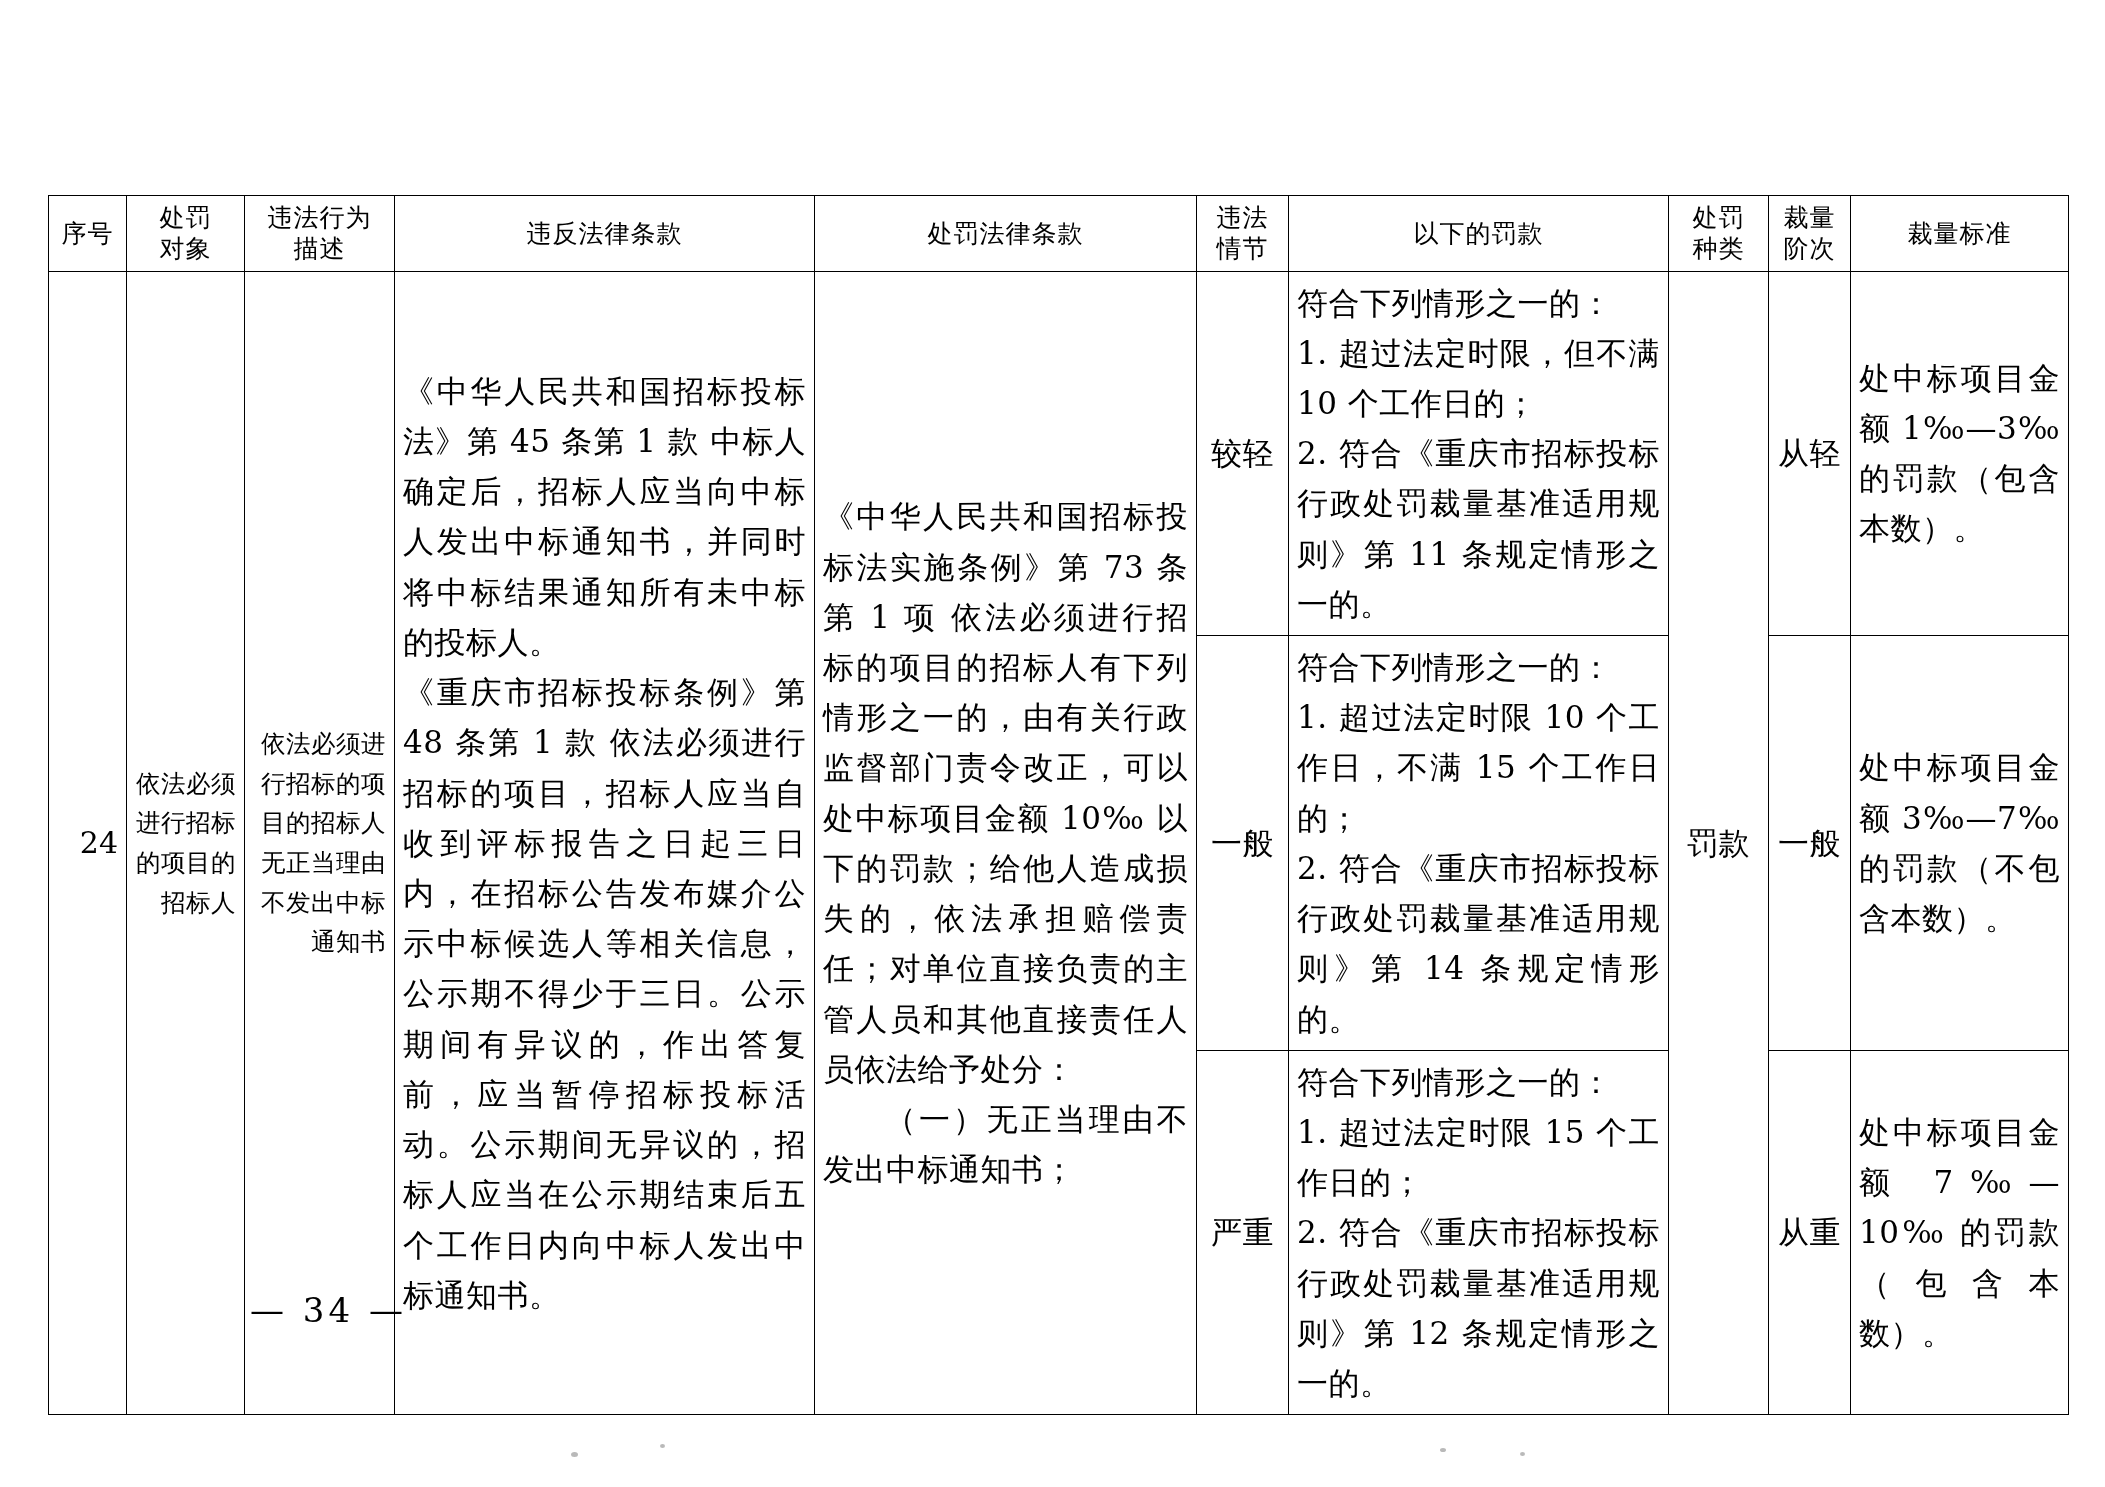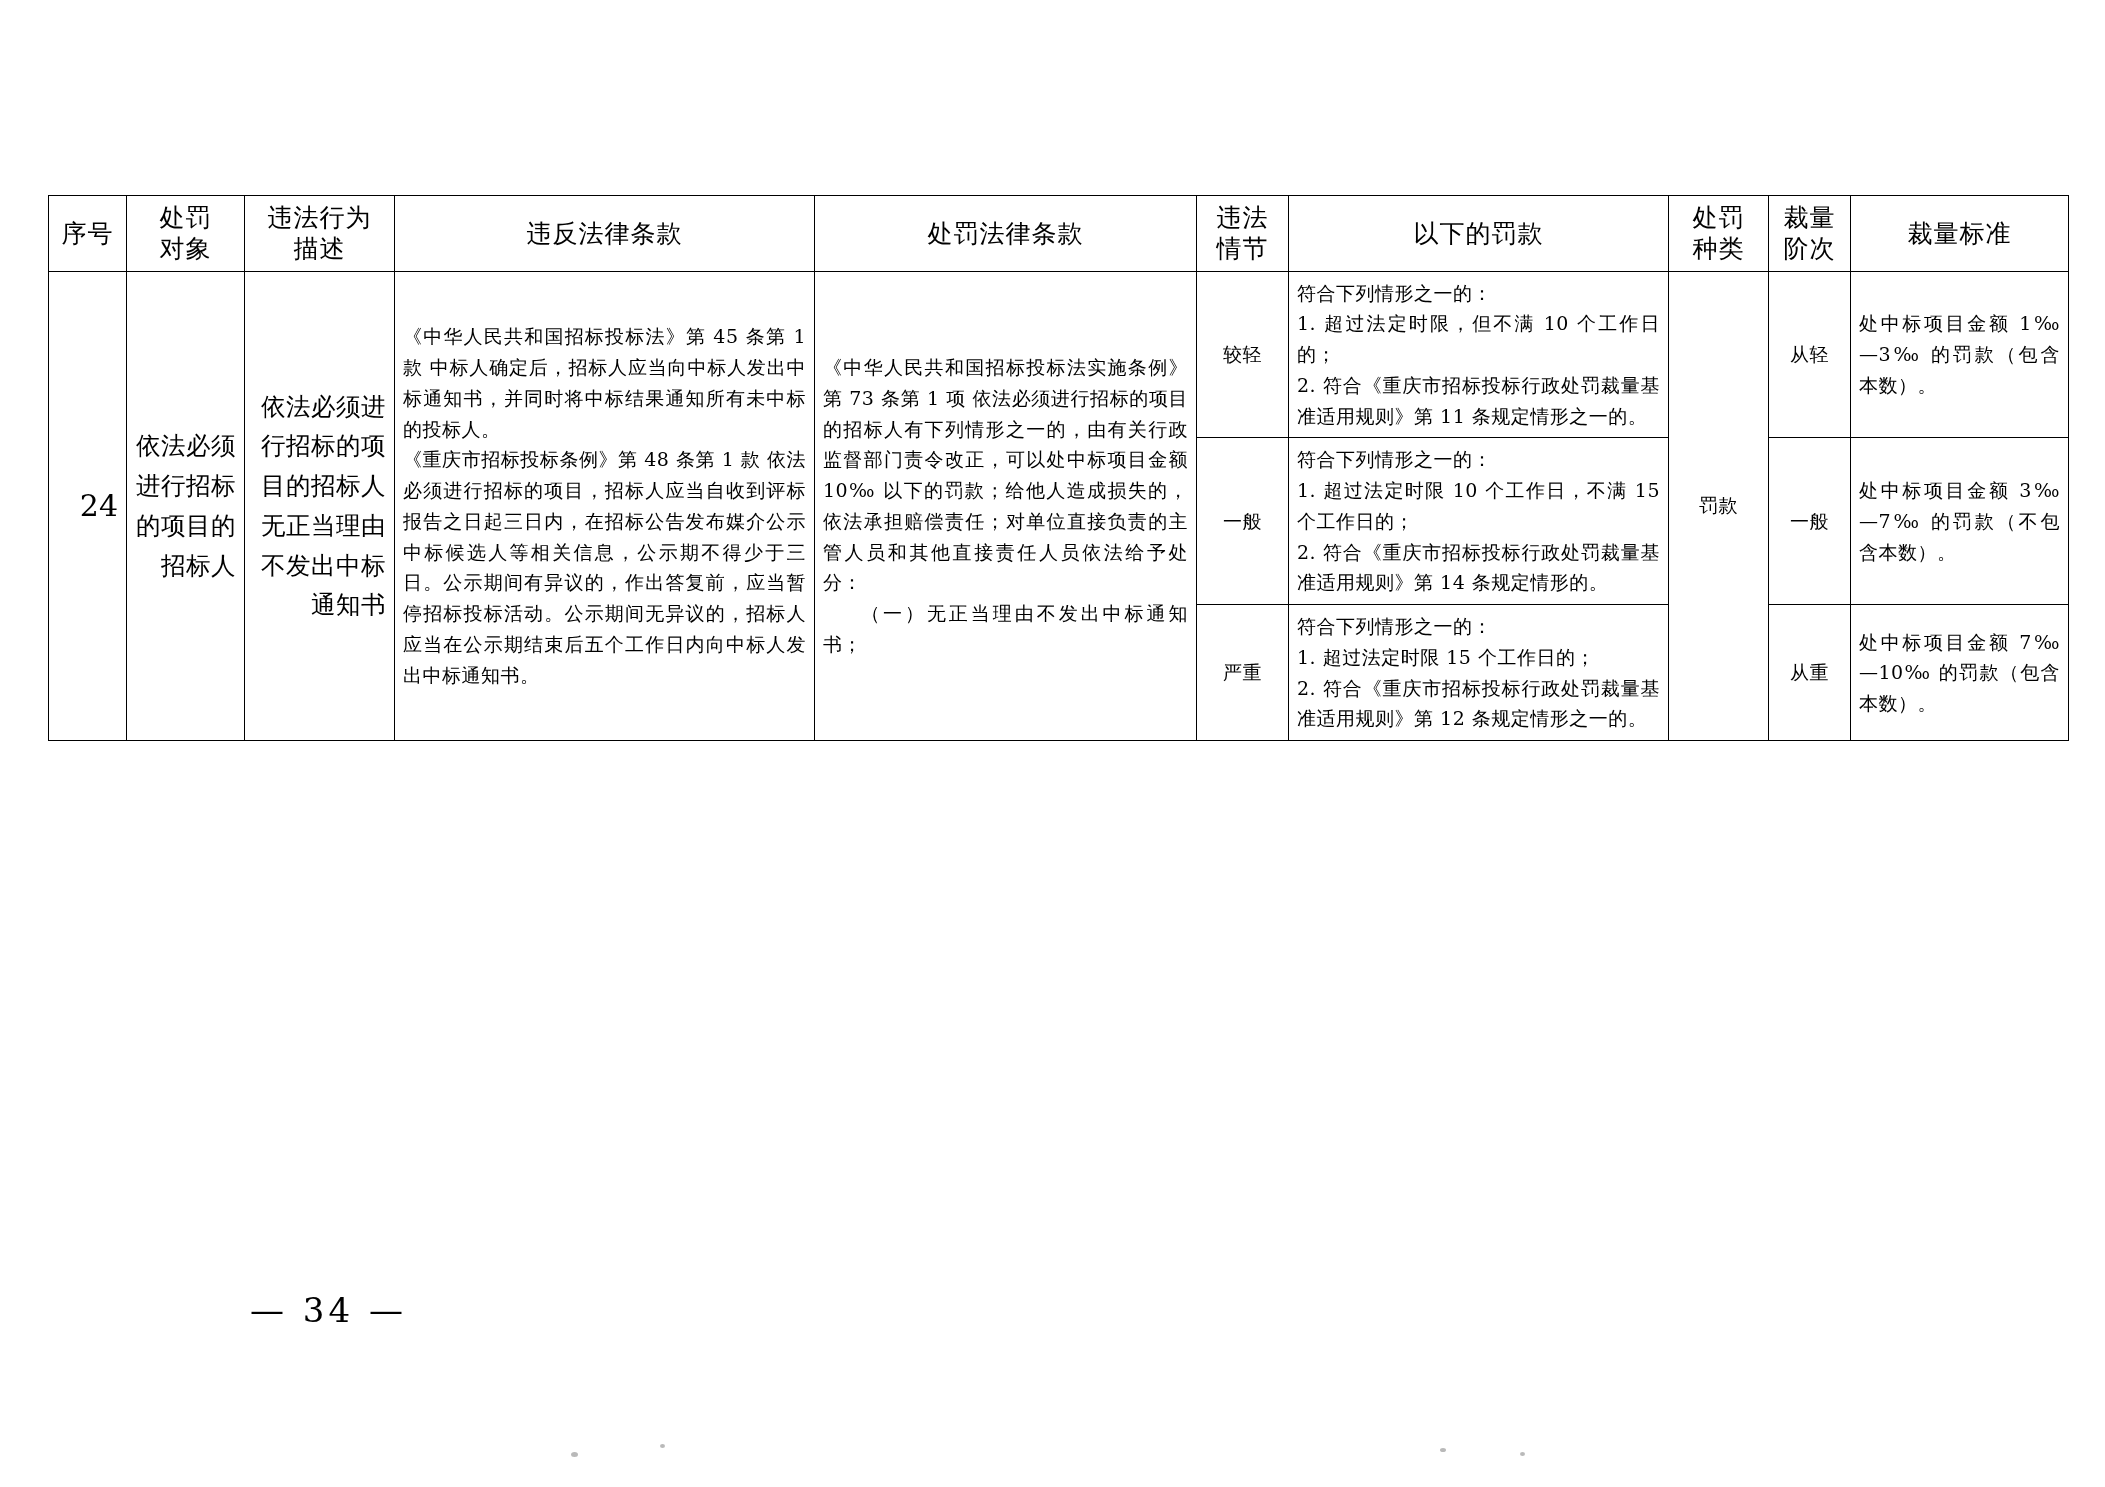--- a/index.html
+++ b/index.html
@@ -44,21 +44,21 @@
     letter-spacing: 1px;
   }
   .cell-center {
     text-align: center;
   }
   .cell-just {
     text-align: justify;
     text-justify: inter-ideograph;
   }
   .body-text {
-    font-size: 19px;
+    font-size: 31px;
     line-height: 1.62;
     letter-spacing: 0.5px;
   }
   .narrow-text {
     font-size: 24.5px;
     line-height: 1.62;
     letter-spacing: 0.5px;
     text-align: right;
   }
   .seq {

